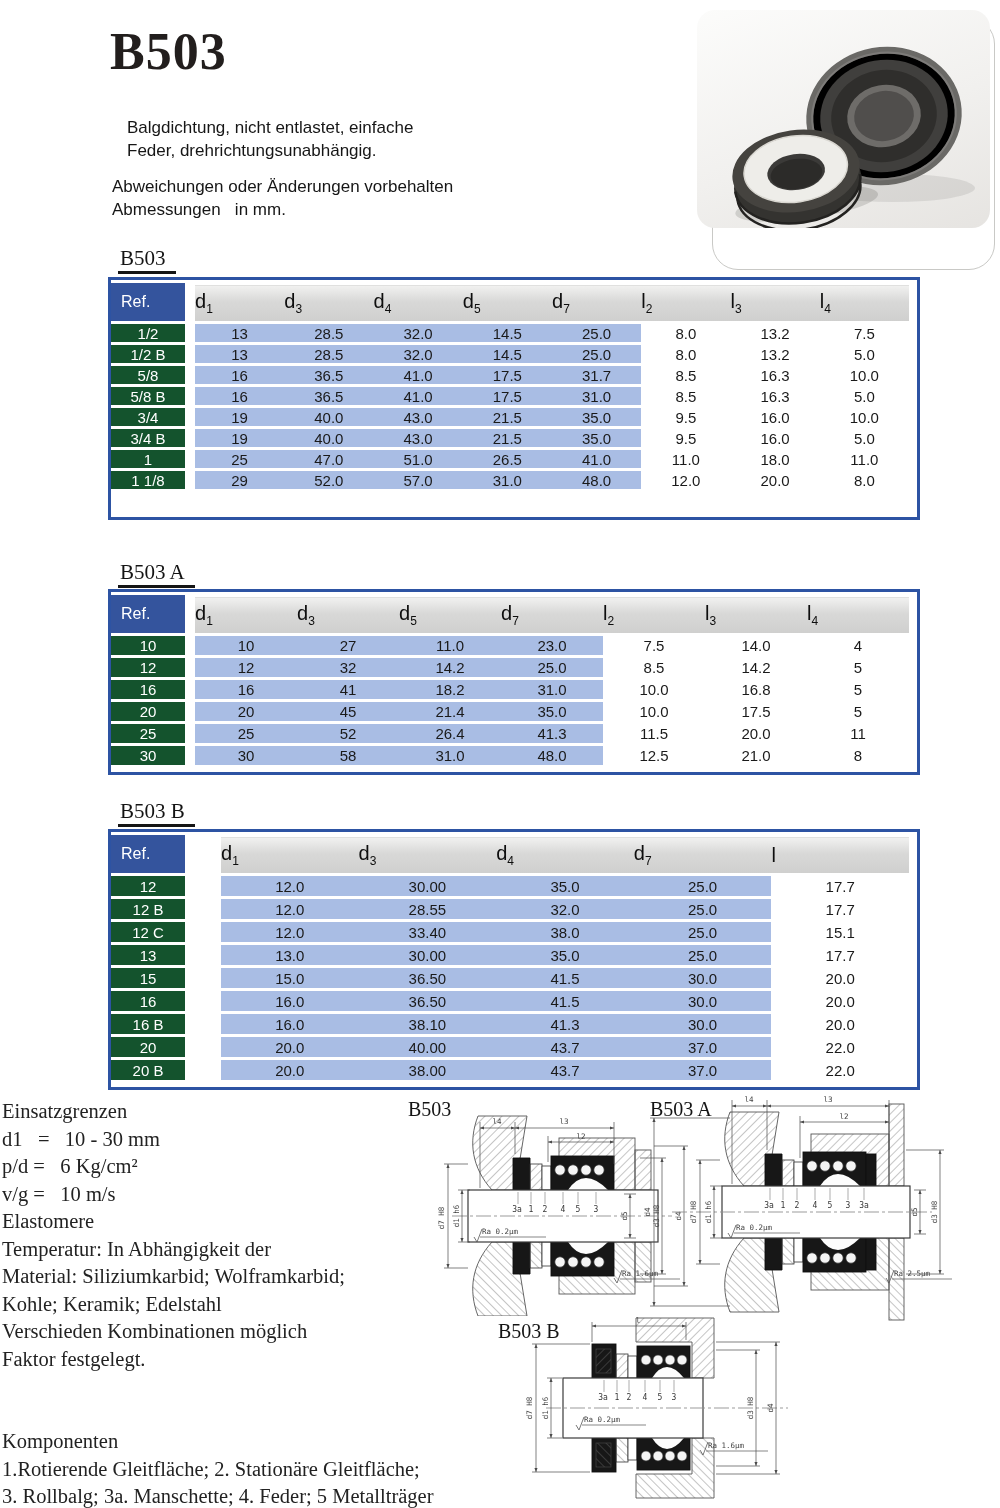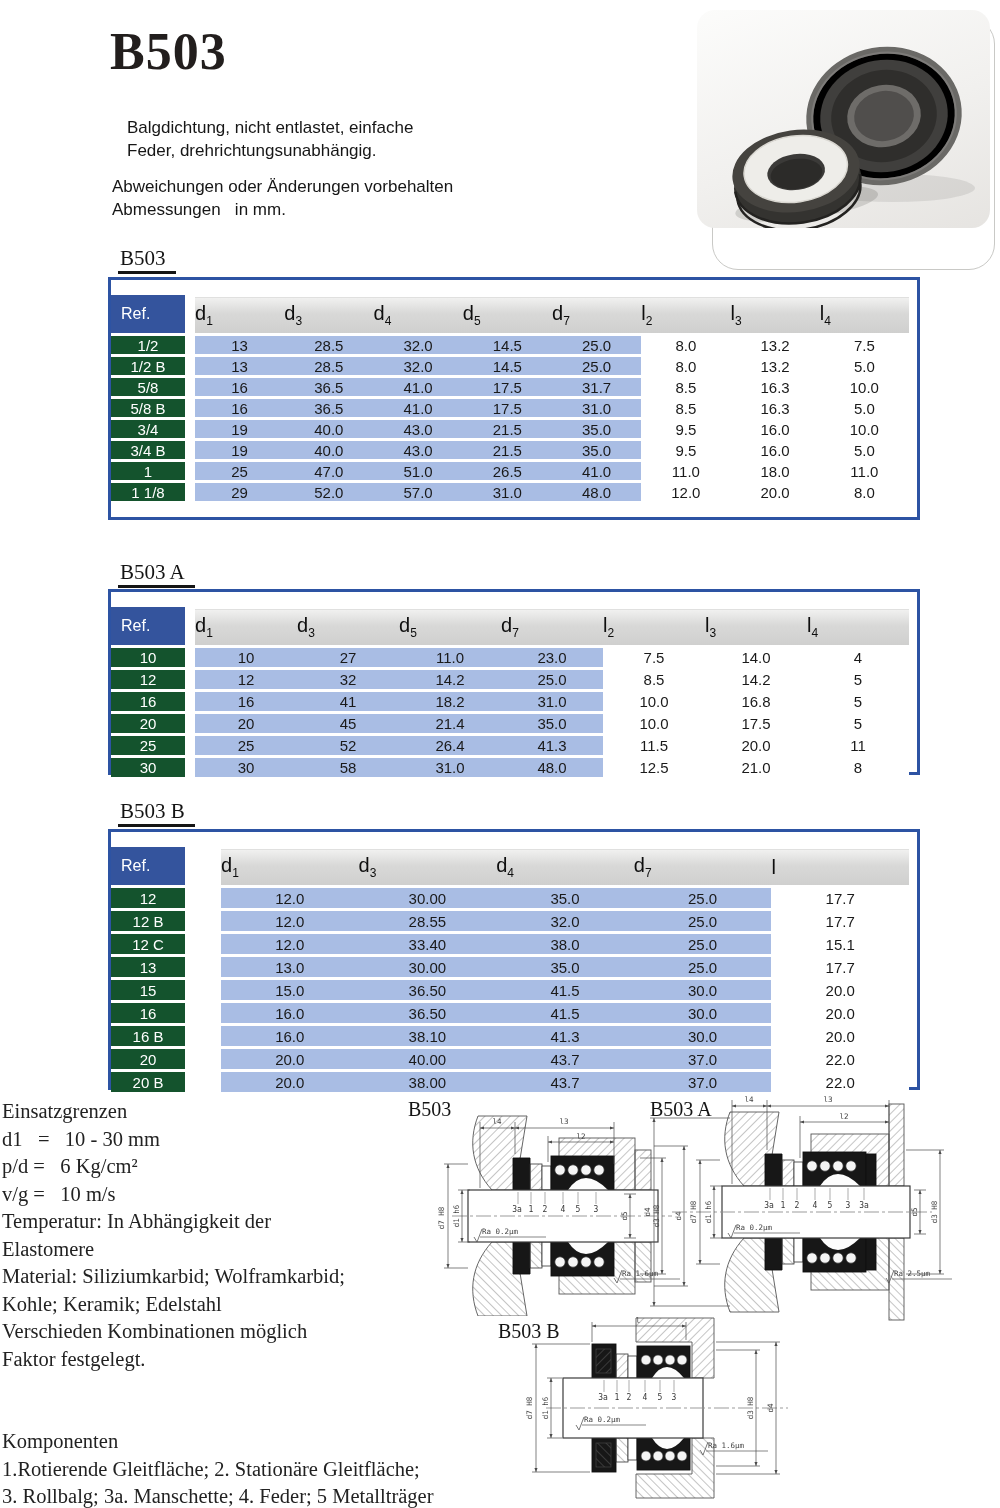--- a/index.html
+++ b/index.html
@@ -16,21 +16,21 @@
 
   
   .photo-frame{left:712px;top:18px;width:281px;height:250px;border:1px solid #c9c9c6;border-radius:26px;}
   .photo{left:697px;top:10px;width:293px;height:218px;border-radius:18px;overflow:hidden;
          background:linear-gradient(160deg,#fcfcfb 0%,#f1f0ee 55%,#e6e4e1 100%);}
 
   
   .tbl-label{font-family:"Liberation Serif",serif;font-size:21px;color:#141414;
              border-bottom:3px solid #151515;padding:0 10px 0 2px;}
   .lbl1{left:118px;top:246px;} .lbl2{left:118px;top:560px;} .lbl3{left:118px;top:799px;}
-  .tbl{border:3px solid #2d53a3;background:#fff;box-sizing:border-box;padding:12px 8px 4px 0;}
+  .tbl{border:3px solid #2d53a3;background:#fff;box-sizing:border-box;padding:0 8px 4px 0;}
   .tbl1{left:108px;top:277px;width:812px;height:243px;}
   .tbl2{left:108px;top:589px;width:812px;height:186px;}
   .tbl3{left:108px;top:829px;width:812px;height:261px;}
   .tbl table{border-collapse:collapse;width:100%;table-layout:fixed;}
   .tbl th.col-head{background:linear-gradient(180deg,#f1f1f0 0%,#d8d8d7 45%,#cfcfce 100%);
       border-top:5px solid #fff;border-bottom:3px solid #fff;
       font-weight:normal;font-size:20px;color:#0e0e0e;height:36px;text-align:left;padding:0;}
   .tbl th.col-head sub{font-size:12px;}
   .tbl th.ref-head{background:#34549d;color:#fff;font-size:16px;font-weight:normal;
       text-align:left;padding:0 0 0 10px;}
@@ -429,22 +429,22 @@
         </tr>
       </tbody>
     </table>
 </div>
 
 <div class="abs limits">
     <div>Einsatzgrenzen</div>
     <div>d1   =   10 - 30 mm</div>
     <div>p/d =   6 Kg/cm²</div>
     <div>v/g =   10 m/s</div>
+    <div>Elastomere</div>
     <div>Temperatur: In Abhängigkeit der</div>
-    <div>Elastomere</div>
     <div>Material: Siliziumkarbid; Wolframkarbid;</div>
     <div>Kohle; Keramik; Edelstahl</div>
     <div>Verschieden Kombinationen möglich</div>
     <div>Faktor festgelegt.</div>
   </div>
 <div class="abs components">
     <div>Komponenten</div>
     <div>1.Rotierende Gleitfläche; 2. Stationäre Gleitfläche;</div>
     <div>3. Rollbalg; 3a. Manschette; 4. Feder; 5 Metallträger</div>
   </div>

